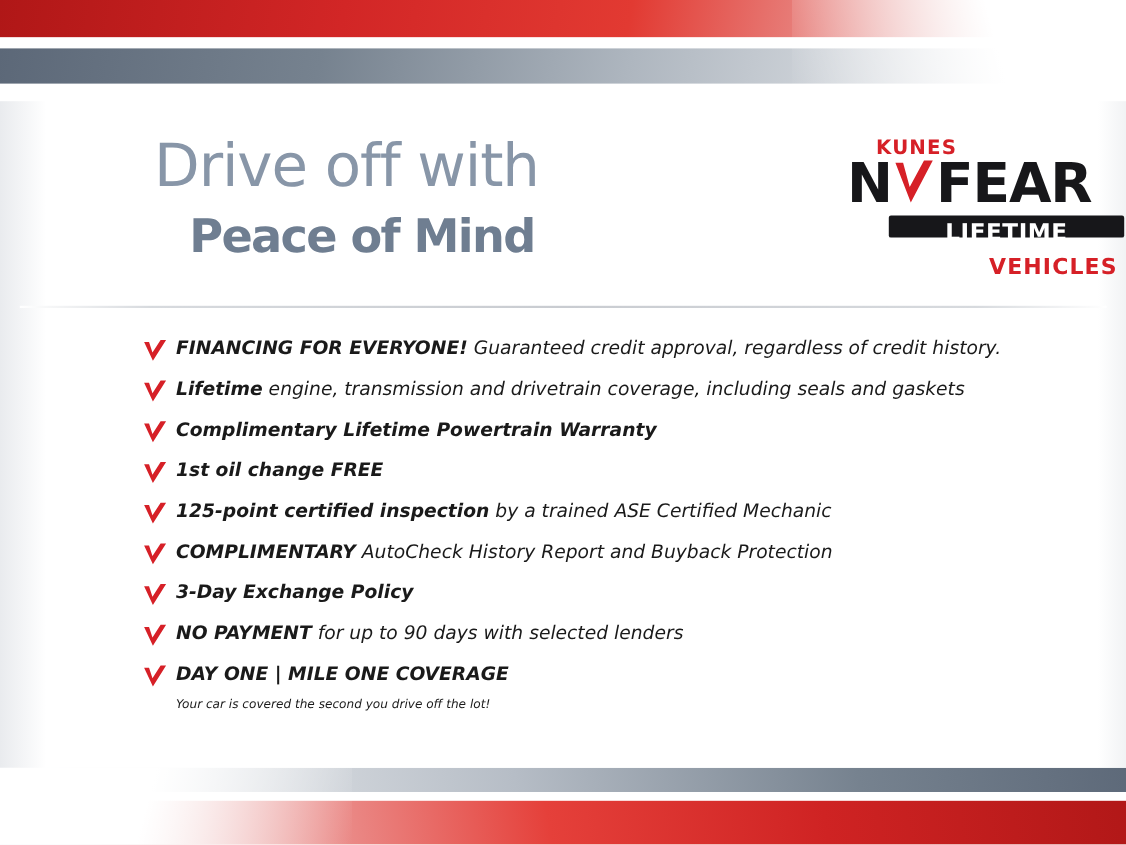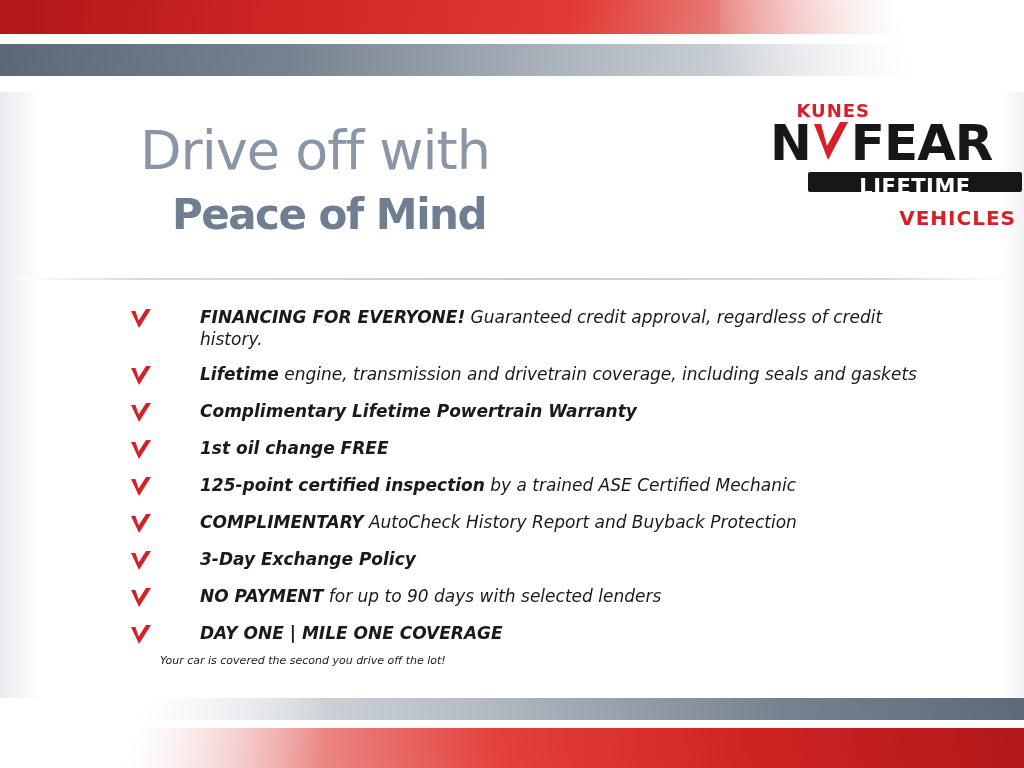--- a/index.html
+++ b/index.html
@@ -131,21 +131,21 @@
     top: 278px;
     width: 988px;
     height: 2px;
     background: linear-gradient(90deg, #ffffff 0%, #d7dade 12%, #c9ccd1 50%, #d7dade 88%, #ffffff 100%);
   }
 
   
   .logo {
     position: absolute;
     right: 18px;
-    top: 92px;
+    top: 116px;
     width: 252px;
     height: 150px;
   }
   .logo-kunes {
     position: absolute;
     right: 152px;
     top: 8px;
     font-family: "DejaVu Sans", sans-serif;
     font-size: 18px;
     font-weight: bold;
@@ -205,21 +205,20 @@
   .bullets {
     position: absolute;
     left: 130px;
     top: 306px;
     width: 820px;
   }
   .bullet-row {
     display: flex;
     align-items: flex-start;
     margin-bottom: 13px;
-    gap: 40px;
   }
   .bullet-check {
     flex: 0 0 auto;
     width: 22px;
     height: 22px;
     margin-right: 8px;
     margin-top: 2px;
   }
   .bullet-text {
     font-family: "DejaVu Sans", sans-serif;

